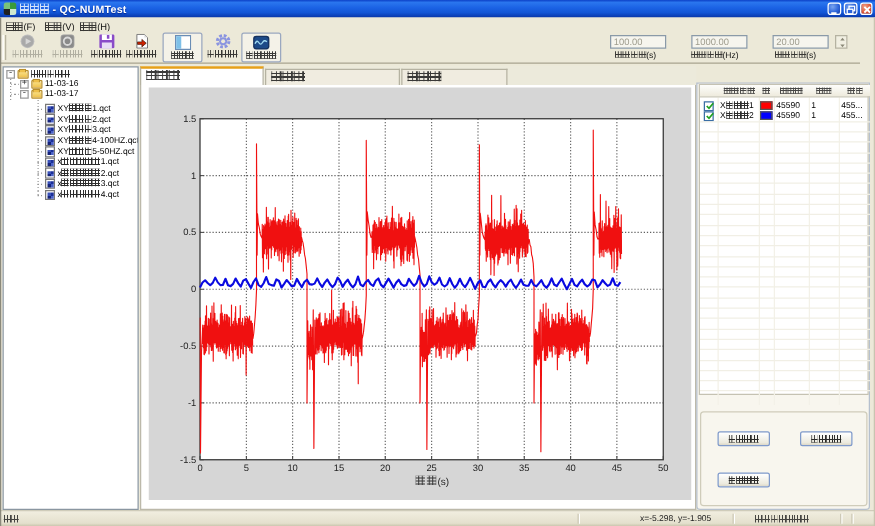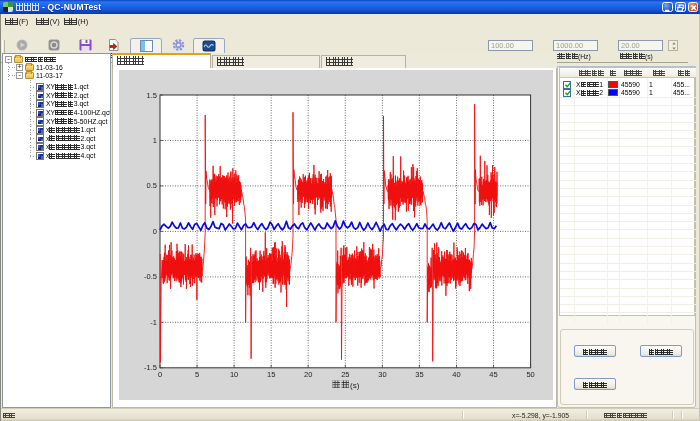--- a/index.html
+++ b/index.html
@@ -5,21 +5,21 @@
 .z{display:inline-block;width:.86em;height:.88em;vertical-align:-7%;margin:0 .05em 0 .01em;background:repeating-linear-gradient(90deg,currentColor 0 .1em,transparent .1em .35em),repeating-linear-gradient(0deg,currentColor 0 .1em,transparent .1em .3em);opacity:.82;filter:blur(.2px)}
 #tb{position:absolute;left:0;top:0;width:700px;height:14px;background:linear-gradient(180deg,#0c41c8 0%,#2a76ee 14%,#1b62e4 45%,#1356d6 72%,#0b3eb4 93%,#0a36a4 100%)}
 #tb .ttl{position:absolute;left:16px;top:2px;color:#fff;font-size:8.5px;font-weight:bold;letter-spacing:0.2px;text-shadow:0 1px 1px #00238a}
 #appic{position:absolute;left:3px;top:2px;width:10px;height:10px;background:conic-gradient(#3a9a3a 0 25%,#cfe8cf 0 50%,#222 0 75%,#7ac27a 0);border-radius:2px}
 .wbtn{position:absolute;top:1.5px;width:10.5px;height:10.5px;border-radius:2.5px;border:1px solid #fff}
 .wb{background:radial-gradient(circle at 35% 30%,#7ba6f0,#2a62d9 60%,#1c3f9e)}
 .wc{background:radial-gradient(circle at 35% 30%,#f2a388,#dd5535 60%,#b03010)}
 .wbtn svg{position:absolute;left:0;top:0}
 #menu{position:absolute;left:0;top:14px;width:700px;height:13px;background:#ece9d8;font-size:7.5px;color:#111}
 #menu span{position:absolute;top:3px}
-#tbar{position:absolute;left:0;top:37px;width:688px;height:26px;background:#ece9d8;border-bottom:1px solid #a8a48f}
+#tbar{position:absolute;left:0;top:25px;width:688px;height:26px;background:#ece9d8;border-bottom:1px solid #a8a48f}
 .tbtn{position:absolute;top:1px;text-align:center;font-size:6.8px;color:#111}
 .tbtn .ic{display:block;margin:1px auto 1px}
 .tbtn.dis{color:#a5a396}
 .tbtn.on{border:1px solid #9aa8c0;border-radius:2px;background:#f4f2e8}
 .fld{position:absolute;top:2.5px;width:45px;height:11.5px;border:1px solid #8a9aa8;background:#f6f5ee;color:#9e9c8e;font-size:7.5px;line-height:10px;padding-left:2px}
 .flbl{position:absolute;top:15.5px;font-size:6.8px;color:#111}
 #treep{position:absolute;left:2px;top:53px;width:109px;height:355px;background:#fff;border:1px solid #8a96a0;overflow:hidden}
 .trow{position:absolute;height:8px;font-size:6.8px;color:#000;white-space:nowrap}
 .pm{display:inline-block;width:7px;height:7px;border:1px solid #9a9a9a;background:#fff;color:#333;font-size:7px;line-height:5px;text-align:center;vertical-align:top;margin-right:2px;font-family:"Liberation Mono",monospace}
 .fold{display:inline-block;width:9px;height:7px;background:linear-gradient(180deg,#fef9e0 0%,#f7d978 30%,#eec04a 100%);border:1px solid #b98f2c;border-radius:1px;vertical-align:top;margin-right:2px;position:relative}

